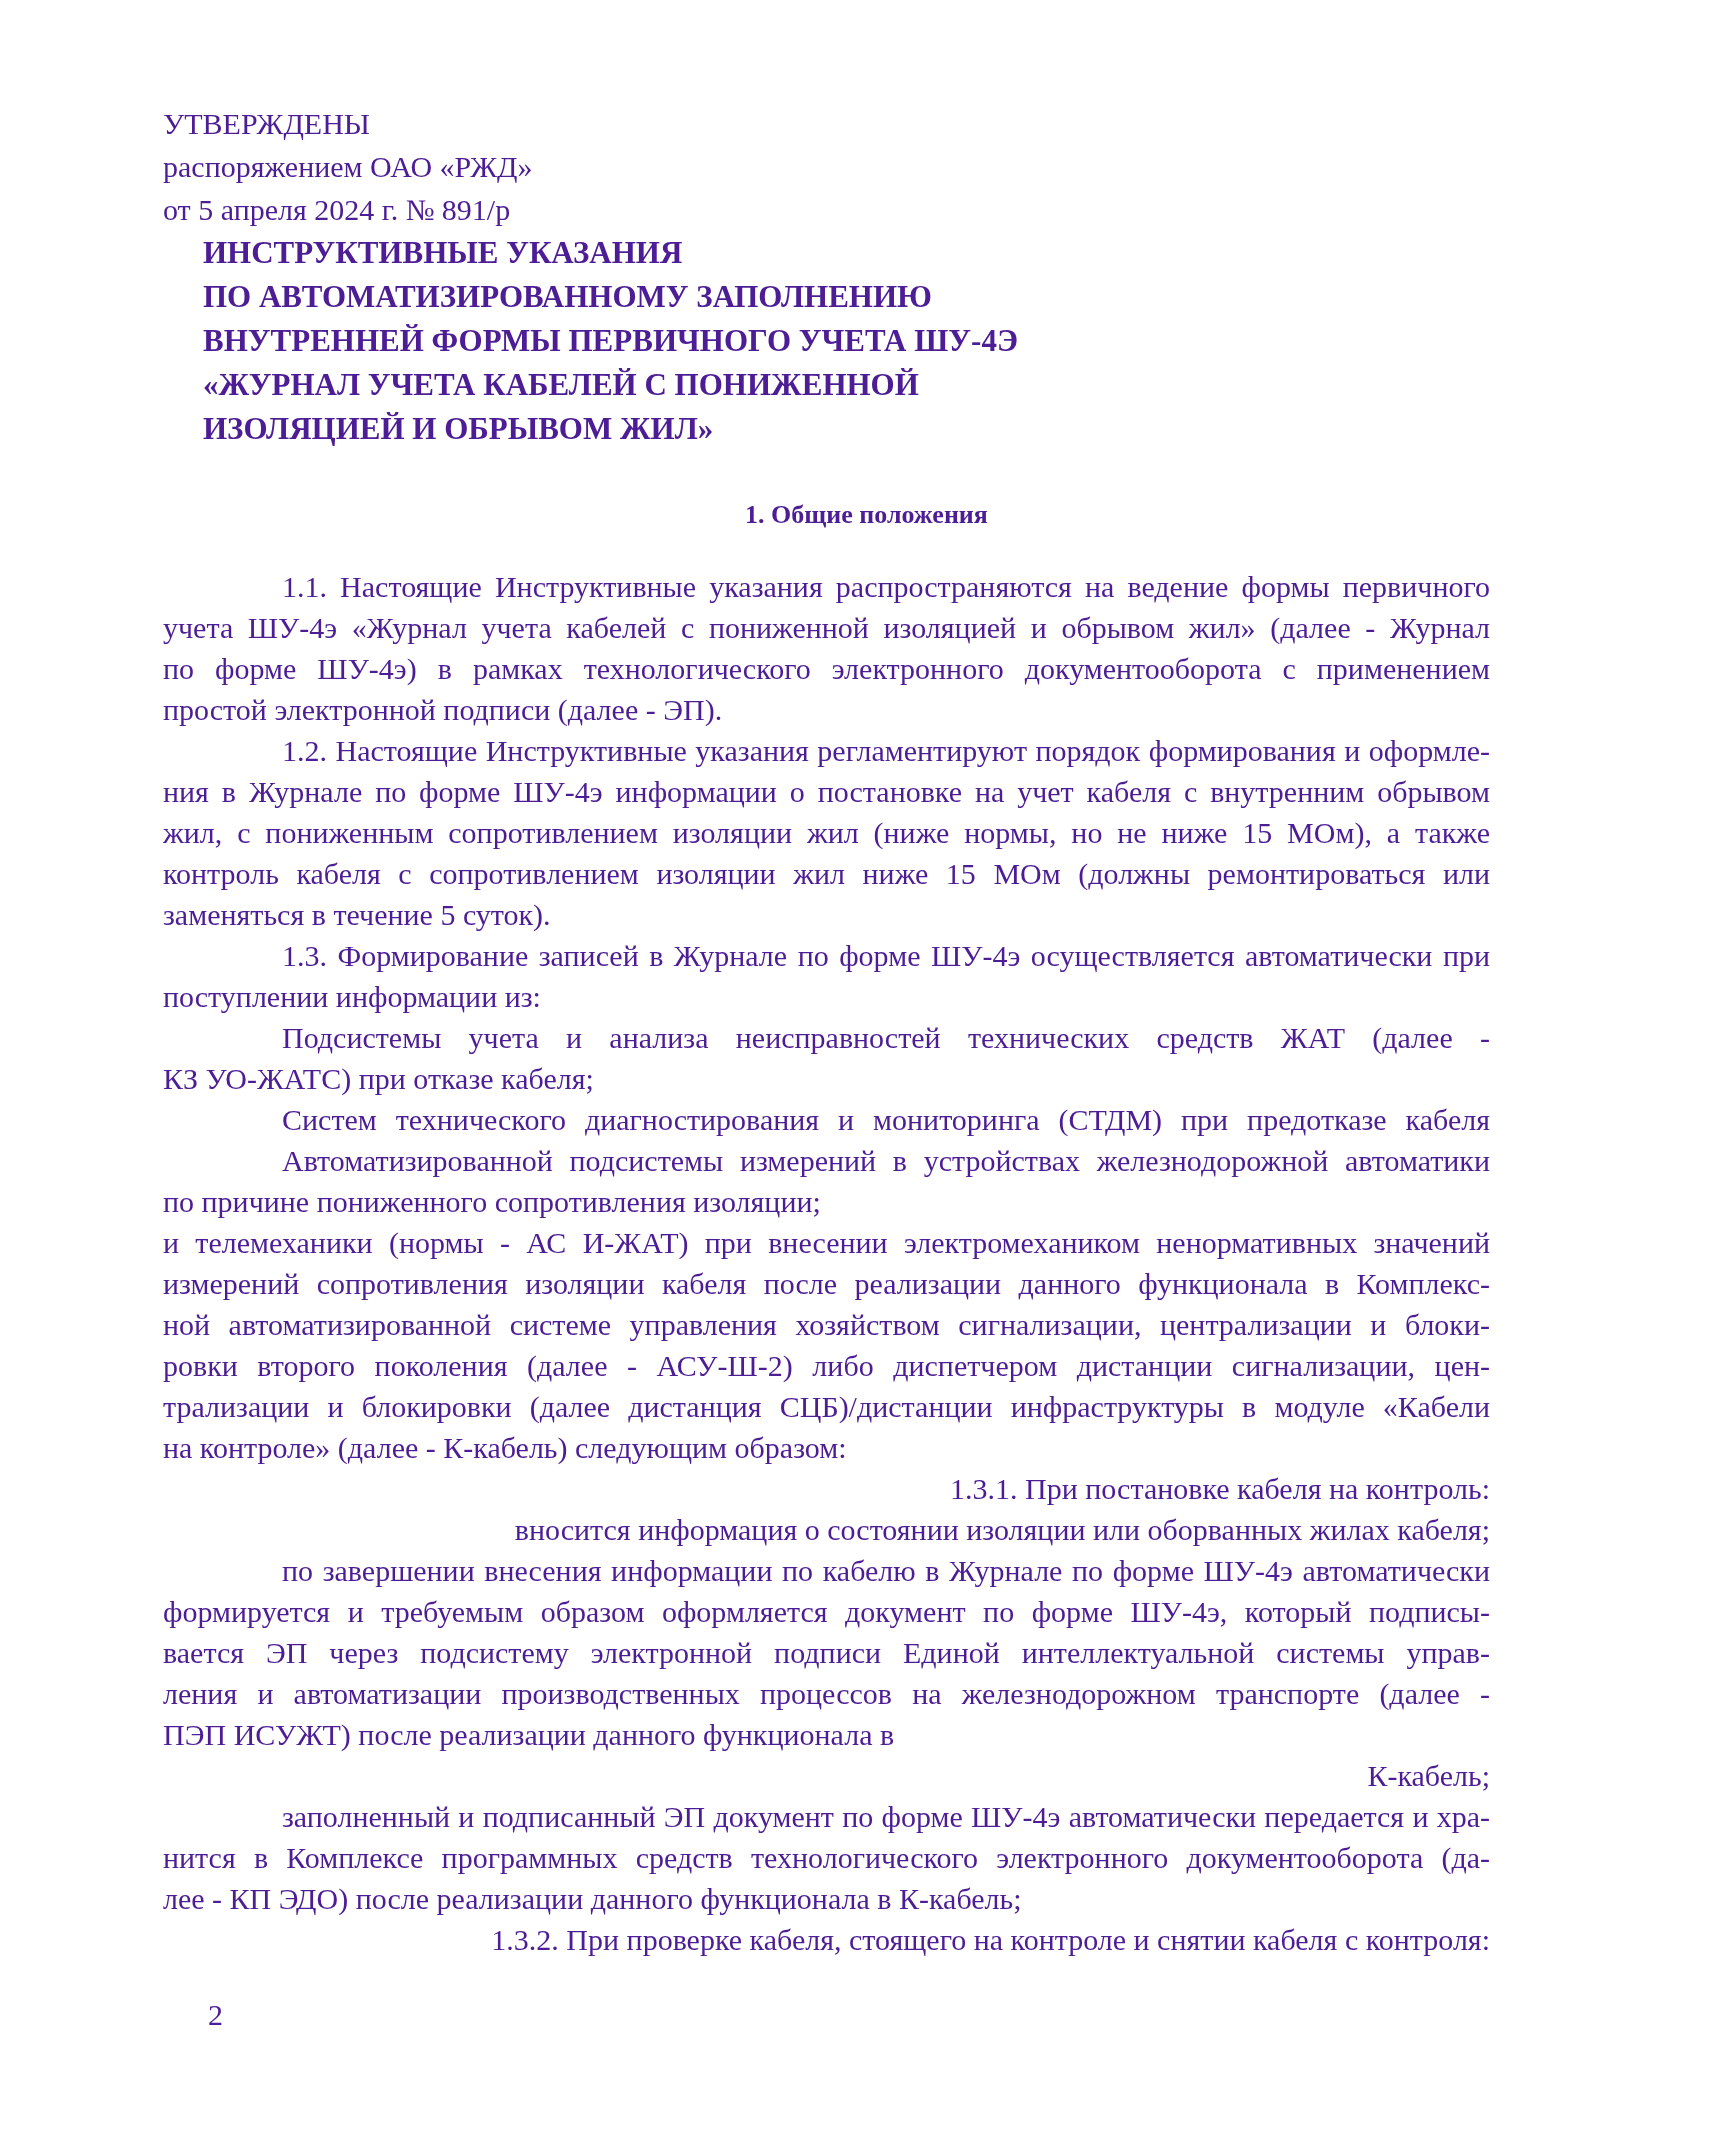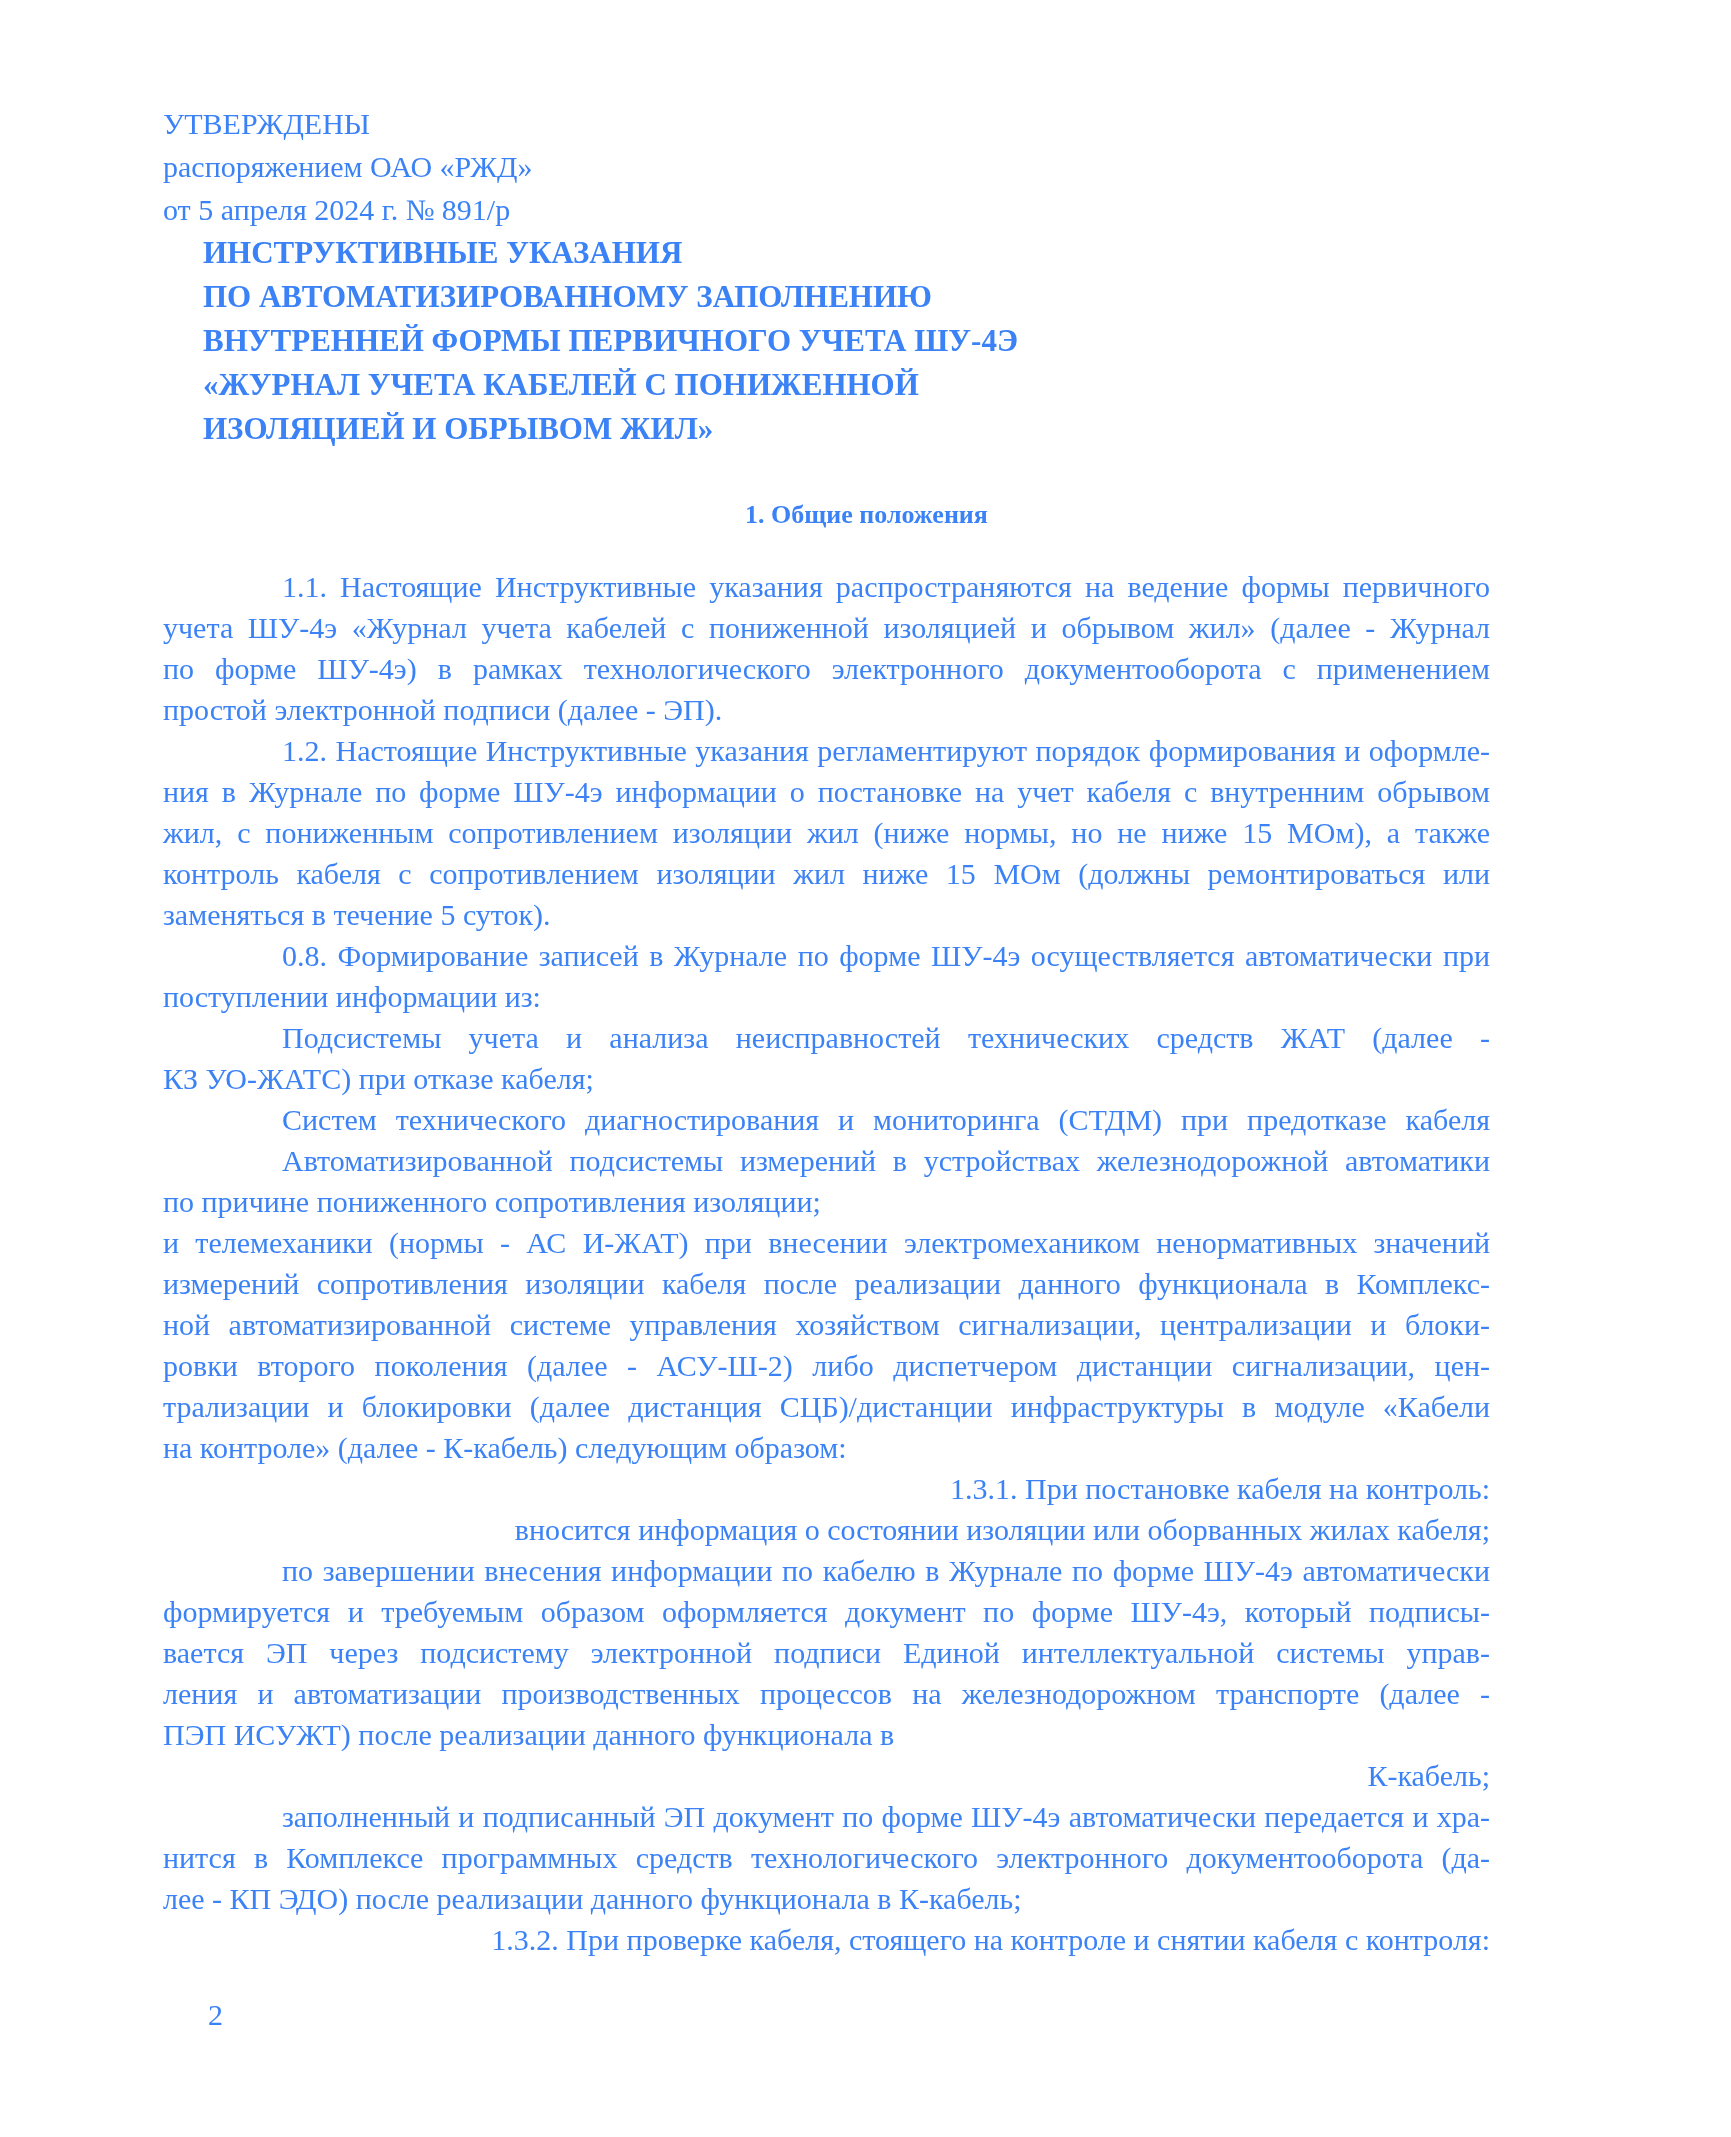--- a/index.html
+++ b/index.html
@@ -6,21 +6,21 @@
     margin: 0;
     padding: 0;
     background: #ffffff;
   }
   .page {
     position: relative;
     width: 1732px;
     height: 2137px;
     background: #ffffff;
     font-family: "Liberation Serif", "DejaVu Serif", serif;
-    color: #3b82f6;
+    color: #4c1d95;
     overflow: hidden;
   }
   .content {
     position: absolute;
     left: 163px;
     top: 0;
     width: 1327px;
   }
   .approval {
     margin-top: 102px;
@@ -95,21 +95,21 @@
     <div class="body-text" id="doc-body">
         <div class="line just indent">1.1. Настоящие Инструктивные указания распространяются на ведение формы первичного</div>
         <div class="line just">учета ШУ-4э «Журнал учета кабелей с пониженной изоляцией и обрывом жил» (далее - Журнал</div>
         <div class="line just">по форме ШУ-4э) в рамках технологического электронного документооборота с применением</div>
         <div class="line">простой электронной подписи (далее - ЭП).</div>
         <div class="line just indent">1.2. Настоящие Инструктивные указания регламентируют порядок формирования и оформле-</div>
         <div class="line just">ния в Журнале по форме ШУ-4э информации о постановке на учет кабеля с внутренним обрывом</div>
         <div class="line just">жил, с пониженным сопротивлением изоляции жил (ниже нормы, но не ниже 15 МОм), а также</div>
         <div class="line just">контроль кабеля с сопротивлением изоляции жил ниже 15 МОм (должны ремонтироваться или</div>
         <div class="line">заменяться в течение 5 суток).</div>
-        <div class="line just indent">0.8. Формирование записей в Журнале по форме ШУ-4э осуществляется автоматически при</div>
+        <div class="line just indent">1.3. Формирование записей в Журнале по форме ШУ-4э осуществляется автоматически при</div>
         <div class="line">поступлении информации из:</div>
         <div class="line just indent">Подсистемы учета и анализа неисправностей технических средств ЖАТ (далее -</div>
         <div class="line">КЗ УО-ЖАТС) при отказе кабеля;</div>
         <div class="line just indent">Систем технического диагностирования и мониторинга (СТДМ) при предотказе кабеля</div>
         <div class="line just indent">Автоматизированной подсистемы измерений в устройствах железнодорожной автоматики</div>
         <div class="line">по причине пониженного сопротивления изоляции;</div>
         <div class="line just">и телемеханики (нормы - АС И-ЖАТ) при внесении электромехаником ненормативных значений</div>
         <div class="line just">измерений сопротивления изоляции кабеля после реализации данного функционала в Комплекс-</div>
         <div class="line just">ной автоматизированной системе управления хозяйством сигнализации, централизации и блоки-</div>
         <div class="line just">ровки второго поколения (далее - АСУ-Ш-2) либо диспетчером дистанции сигнализации, цен-</div>

